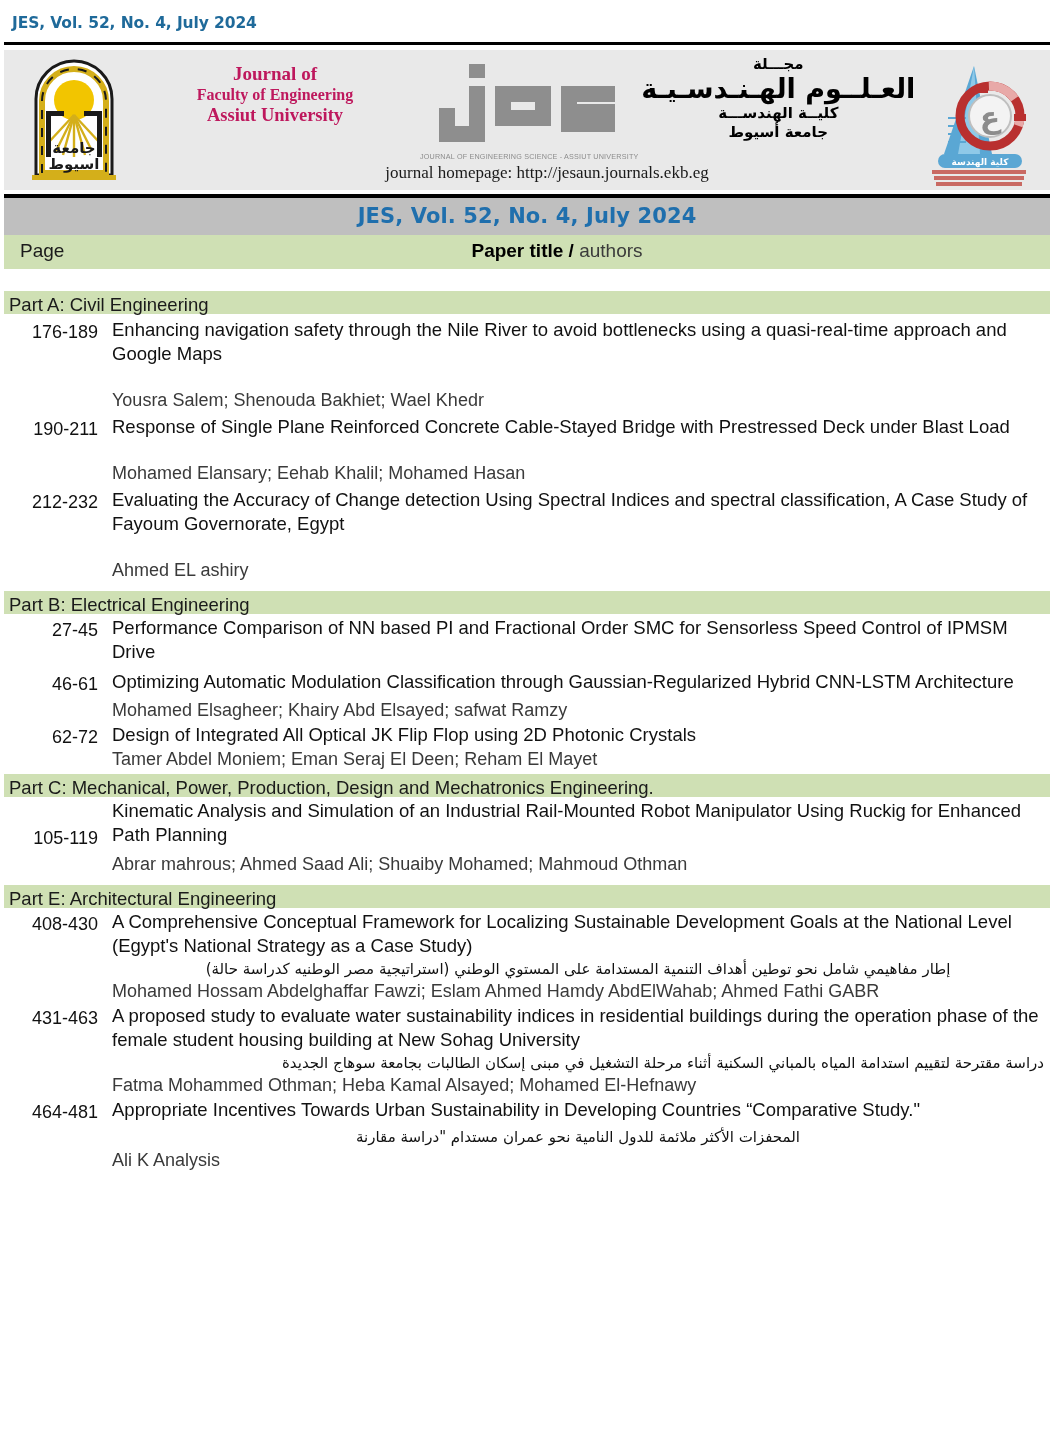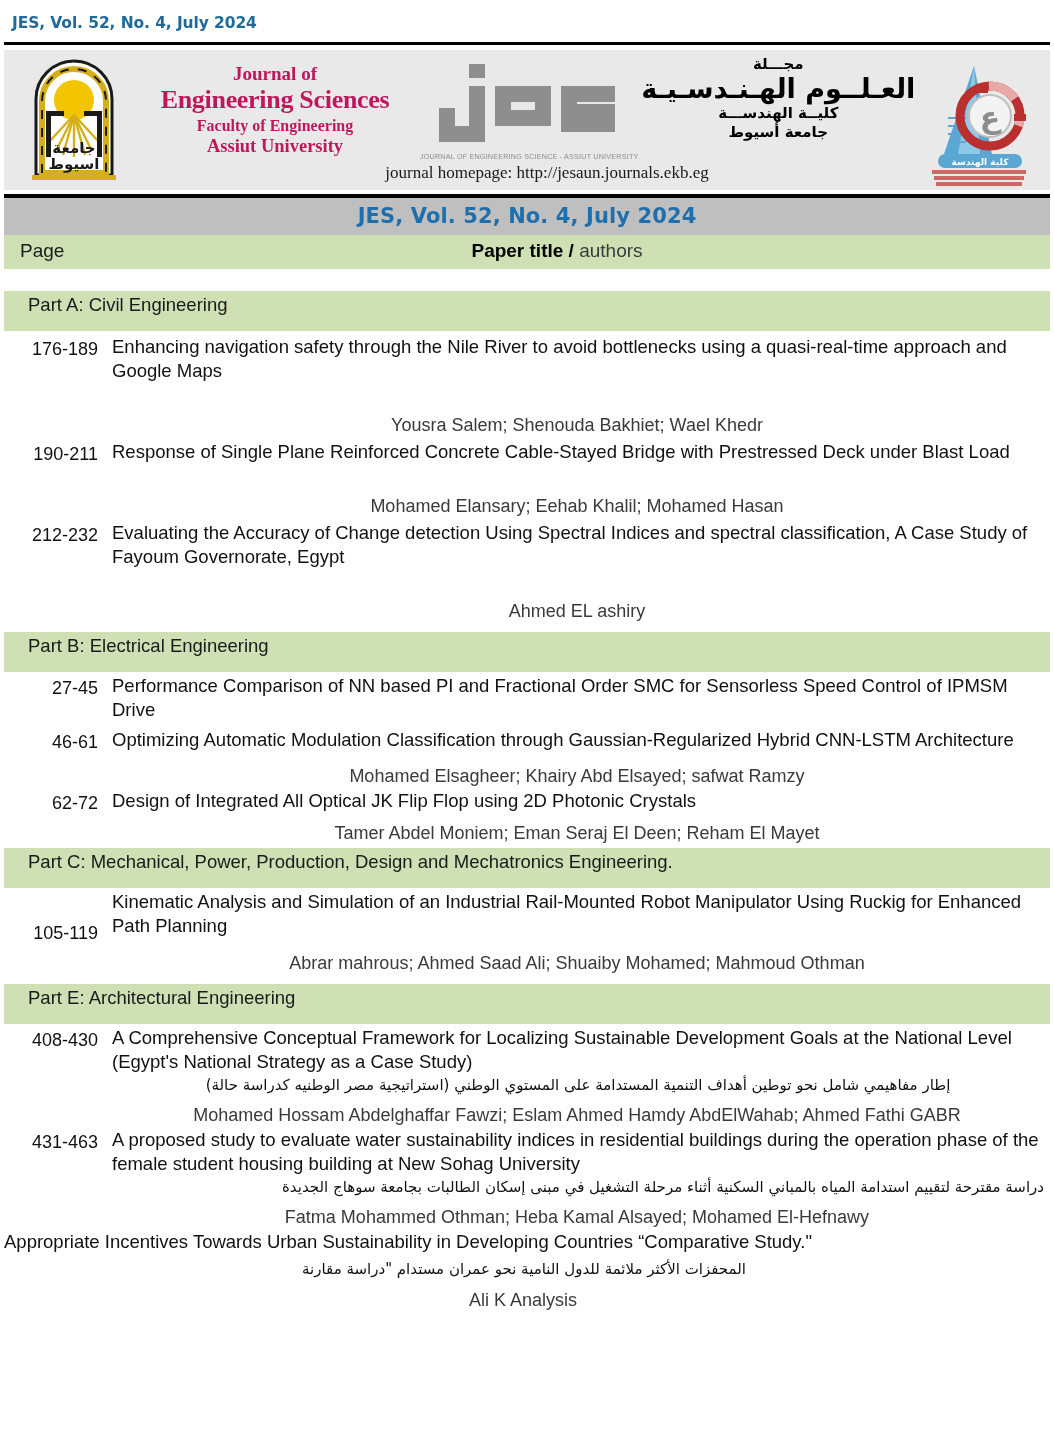--- a/index.html
+++ b/index.html
@@ -158,23 +158,23 @@
   .col-head .title-lbl span.authors { color: #3b3b3b; }
 
   .gap { height: 22px; }
 
   
   .part-head {
     background: #cfe0b4;
     margin: 0 4px;
     font-size: 18.5px;
     color: #1a1a1a;
-    padding: 3px 0 4px 24px;
+    padding: 3px 0 4px 5px;
     box-sizing: border-box;
-    height: 40px;
+    height: 23px;
     white-space: nowrap;
   }
 
   .paper {
     display: flex;
     margin: 0 4px;
     padding-top: 4px;
   }
   .paper.tight { padding-top: 2px; }
   .pages {
@@ -202,24 +202,24 @@
     direction: rtl;
     text-align: center;
     font-family: "DejaVu Sans", sans-serif;
     font-size: 15px;
     line-height: 1.35;
     color: #111;
     margin-top: 1px;
   }
   .ptitle-ar.right { text-align: right; }
   .pauthors {
-    text-align: center;
+    text-align: left;
     font-size: 18px;
     color: #3a3a3a;
-    margin-top: 10px;
+    margin-top: 2px;
     padding-right: 2px;
   }
   .sp-lg { height: 22px; }
   .sp-md { height: 10px; }
   .sp-sm { height: 4px; }
 </style>
 </head>
 <body>
 
 <div class="running-head">JES, Vol. 52, No. 4, July 2024</div>
@@ -248,21 +248,20 @@
         <rect x="28" y="56" width="18" height="5" fill="#1a1a1a"></rect>
         <rect x="66" y="56" width="18" height="5" fill="#1a1a1a"></rect>
         <text x="56" y="98" font-family="DejaVu Sans, sans-serif" font-size="15" font-weight="bold" fill="#1a1a1a" text-anchor="middle">جامعة</text>
         <text x="56" y="114" font-family="DejaVu Sans, sans-serif" font-size="15" font-weight="bold" fill="#1a1a1a" text-anchor="middle">اسيوط</text>
         <rect x="14" y="120" width="84" height="5" fill="#d4af1a"></rect>
       </svg>
     </div>
 
     <div class="journal-title">
       <div class="jt-1">Journal of</div>
-      <div class="jt-2">Engineering Sciences</div>
       <div class="jt-3">Faculty of Engineering</div>
       <div class="jt-4">Assiut University</div>
     </div>
 
     <div class="jes-logo">
       <svg width="200" height="78" viewBox="0 0 200 78">
         <g fill="#8e8e8e">
           <rect x="40" y="0" width="16" height="14"></rect>
           <rect x="40" y="22" width="16" height="56"></rect>
           <rect x="10" y="62" width="46" height="16"></rect>
@@ -418,19 +417,20 @@
 <div class="paper tight">
   <div class="pages">431-463</div>
   <div class="paper-body">
     <div class="ptitle">A proposed study to evaluate water sustainability indices in residential buildings during the operation phase of the female student housing building at New Sohag University</div>
     <div class="ptitle-ar right">دراسة مقترحة لتقييم استدامة المياه بالمباني السكنية أثناء مرحلة التشغيل في مبنى إسكان الطالبات بجامعة سوهاج الجديدة</div>
     <div class="pauthors">Fatma Mohammed Othman; Heba Kamal Alsayed; Mohamed El-Hefnawy</div>
   </div>
 </div>
 
 <div class="paper tight">
+  <div class="pages">464-481</div>
   <div class="paper-body">
     <div class="ptitle">Appropriate Incentives Towards Urban Sustainability in Developing Countries “Comparative Study."</div>
     <div class="sp-sm"></div>
     <div class="ptitle-ar">المحفزات الأكثر ملائمة للدول النامية نحو عمران مستدام "دراسة مقارنة</div>
     <div class="pauthors">Ali K Analysis</div>
   </div>
 </div>
 
 </body></html>

